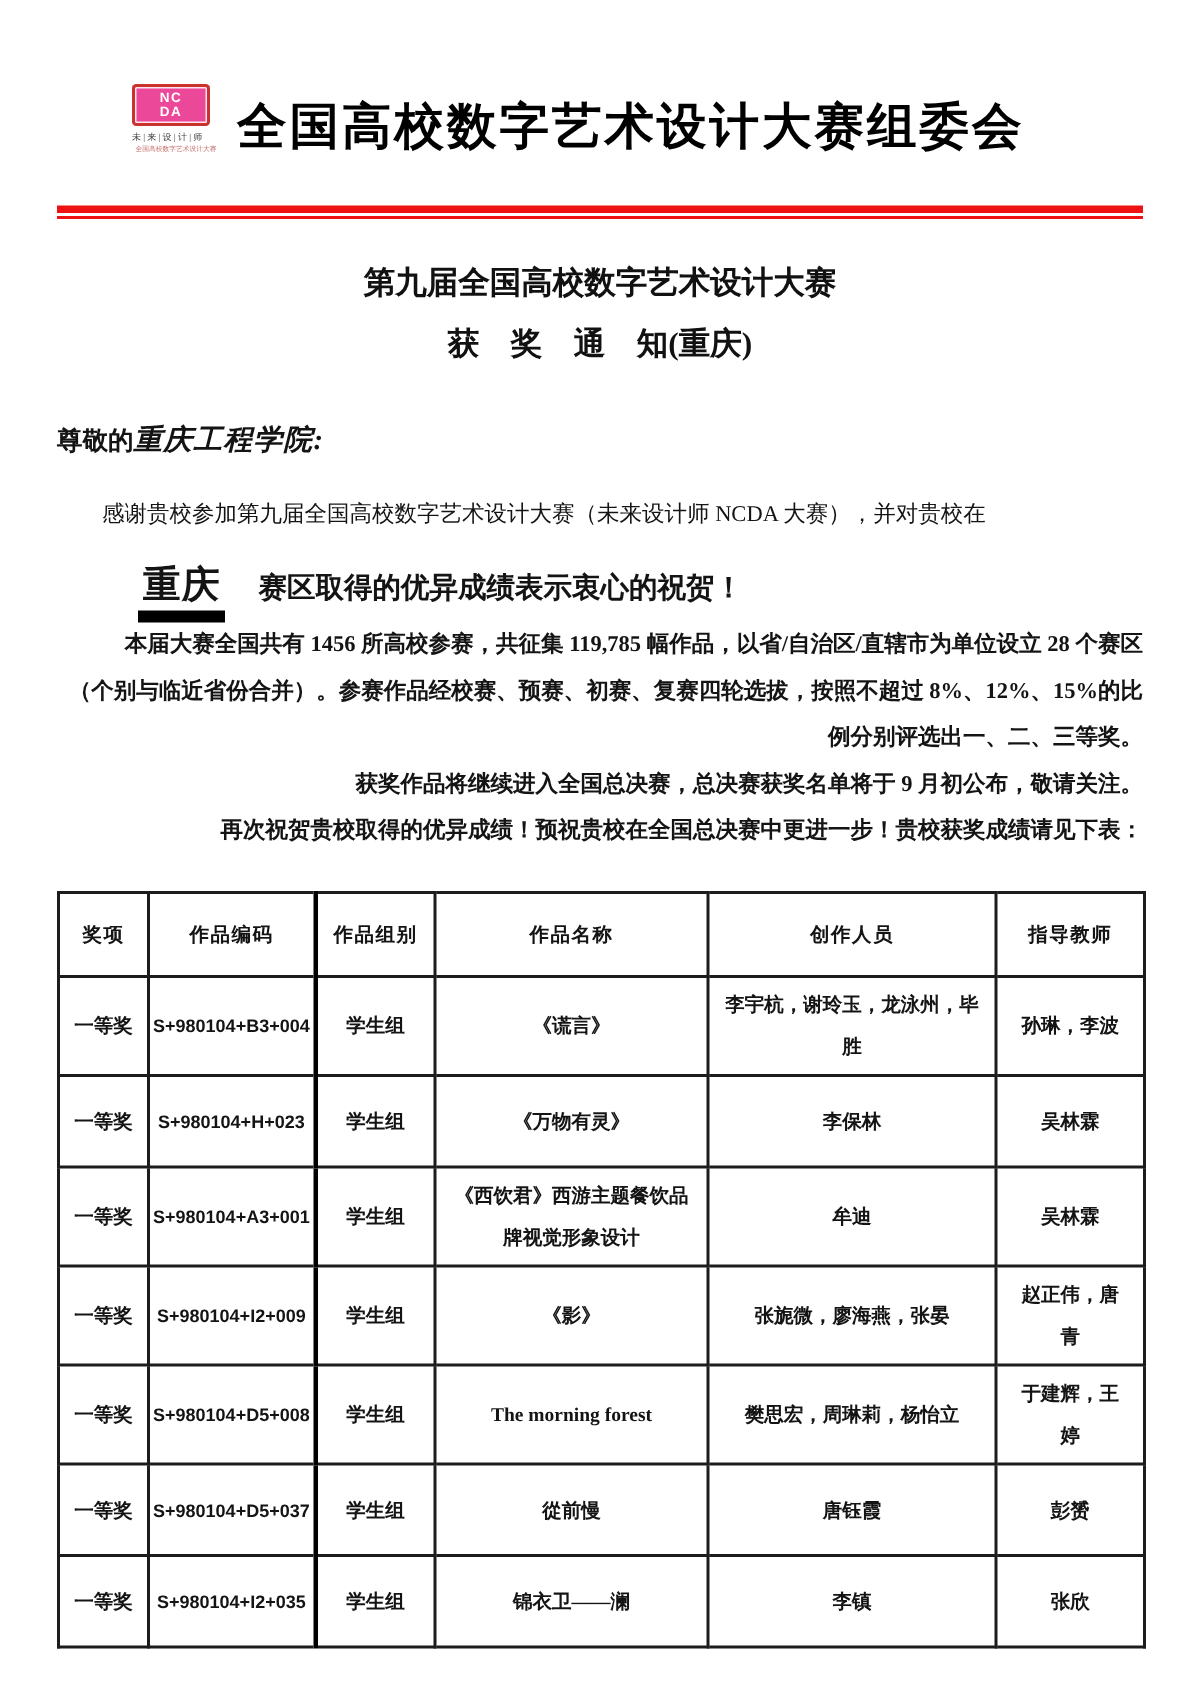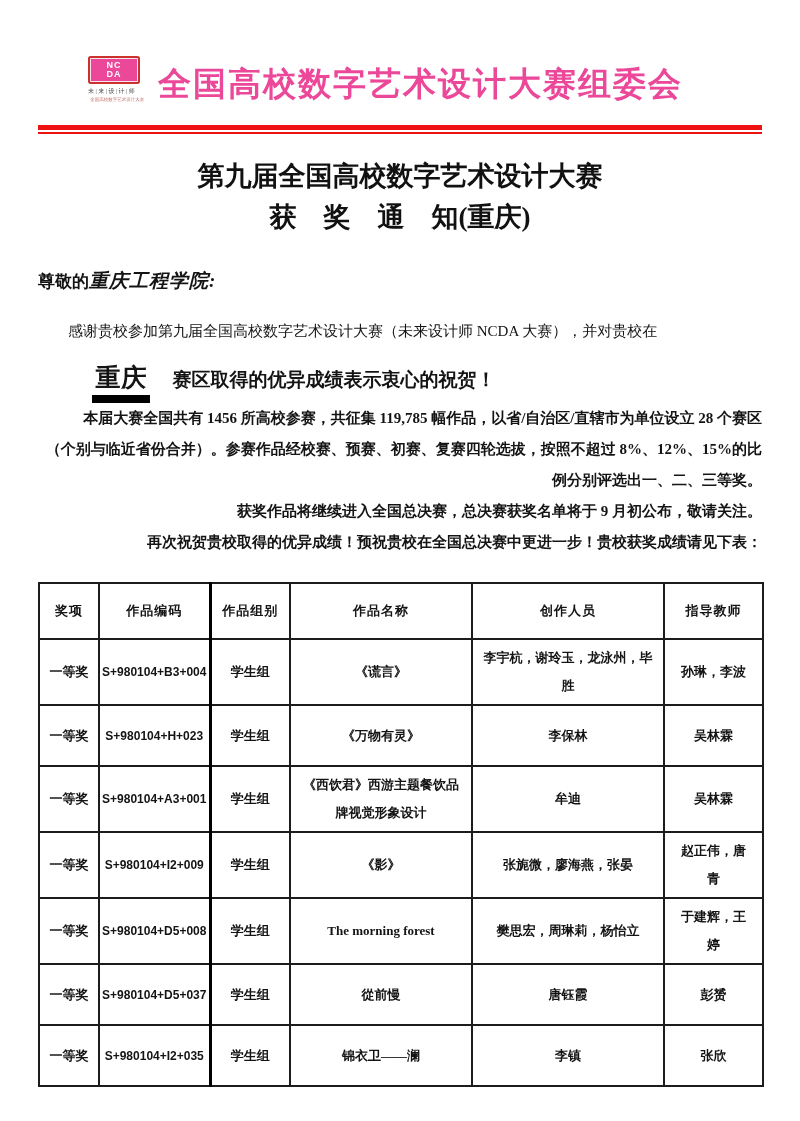--- a/index.html
+++ b/index.html
@@ -14,29 +14,29 @@
   .logo-block{width:46px;text-align:center;}
   .logo-square{
     width:52px;height:28px;margin:0 auto;background:#ec4899;border-radius:3px;
     color:#ffffff;display:flex;flex-direction:column;align-items:center;justify-content:center;
     font-family:"Liberation Sans", sans-serif;font-weight:bold;font-size:9px;line-height:9px;
     letter-spacing:1px;box-shadow:inset 0 0 0 2px #c9332c, inset 0 0 0 3px rgba(255,255,255,.85);
   }
   .logo-sub1{font-size:6px;color:#444;margin-top:3px;white-space:nowrap;letter-spacing:0px;}
   .logo-sub2{font-size:5px;color:#c4736f;white-space:nowrap;transform:scale(.9);}
   .org-title{
-    color:#ec4899;font-size:33px;font-weight:bold;letter-spacing:2px;
-    margin:6px 0 4px 24px;white-space:nowrap;
+    color:#000000;font-size:33px;font-weight:bold;letter-spacing:2px;
+    margin:6px 0 16px 24px;white-space:nowrap;
   }
   .rule-wrap{margin-top:14px;}
   .rule-thick{height:5px;background:#ee1212;}
   .rule-thin{height:2px;background:#ee1212;margin-top:2px;}
 
   
-  .doc-title{ text-align:center;font-weight:bold;font-size:27px;line-height:41px;margin-top:22px;color:#111;}
+  .doc-title{ text-align:center;font-weight:bold;font-size:21px;line-height:41px;margin-top:22px;color:#111;}
 
   
   .salutation{margin-top:30px;font-size:17px;}
   .salutation .prefix{font-weight:600;}
   .salutation .name{font-style:italic;font-weight:bold;font-size:19px;letter-spacing:1px;}
   .para{font-size:15px;line-height:31px;text-indent:2em;margin:0;}
   .para.first{margin-top:22px;}
   .para.bold{font-weight:bold;}
   .para.mt{margin-top:0;text-align:right;}
   .region-line{margin-top:14px;padding-left:3.4em;display:flex;align-items:baseline;}

